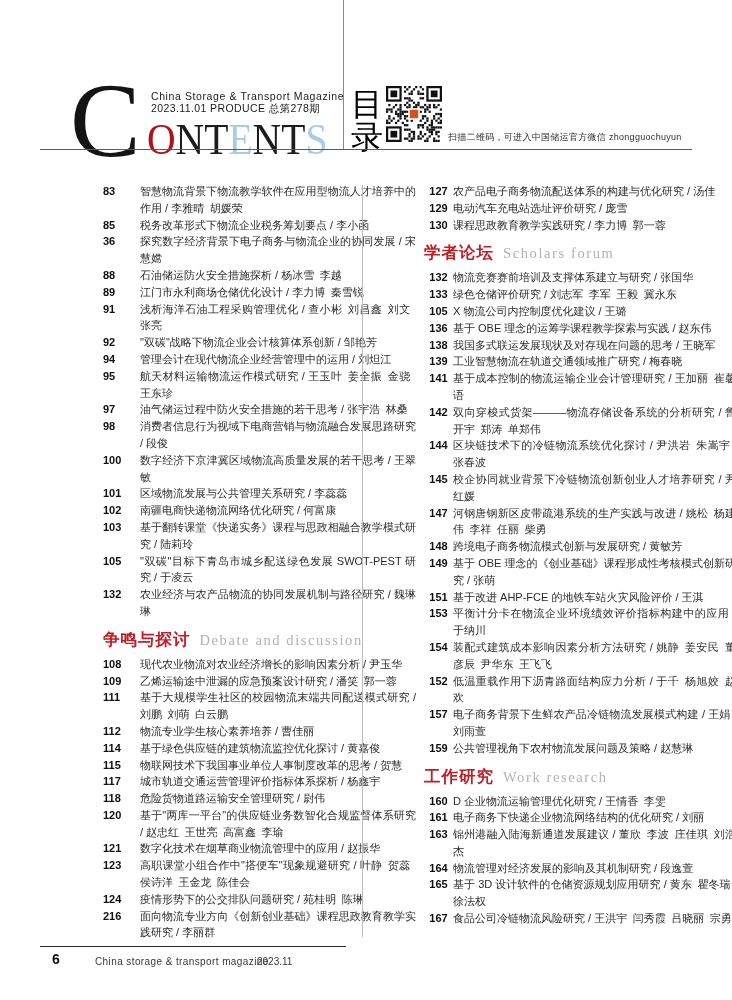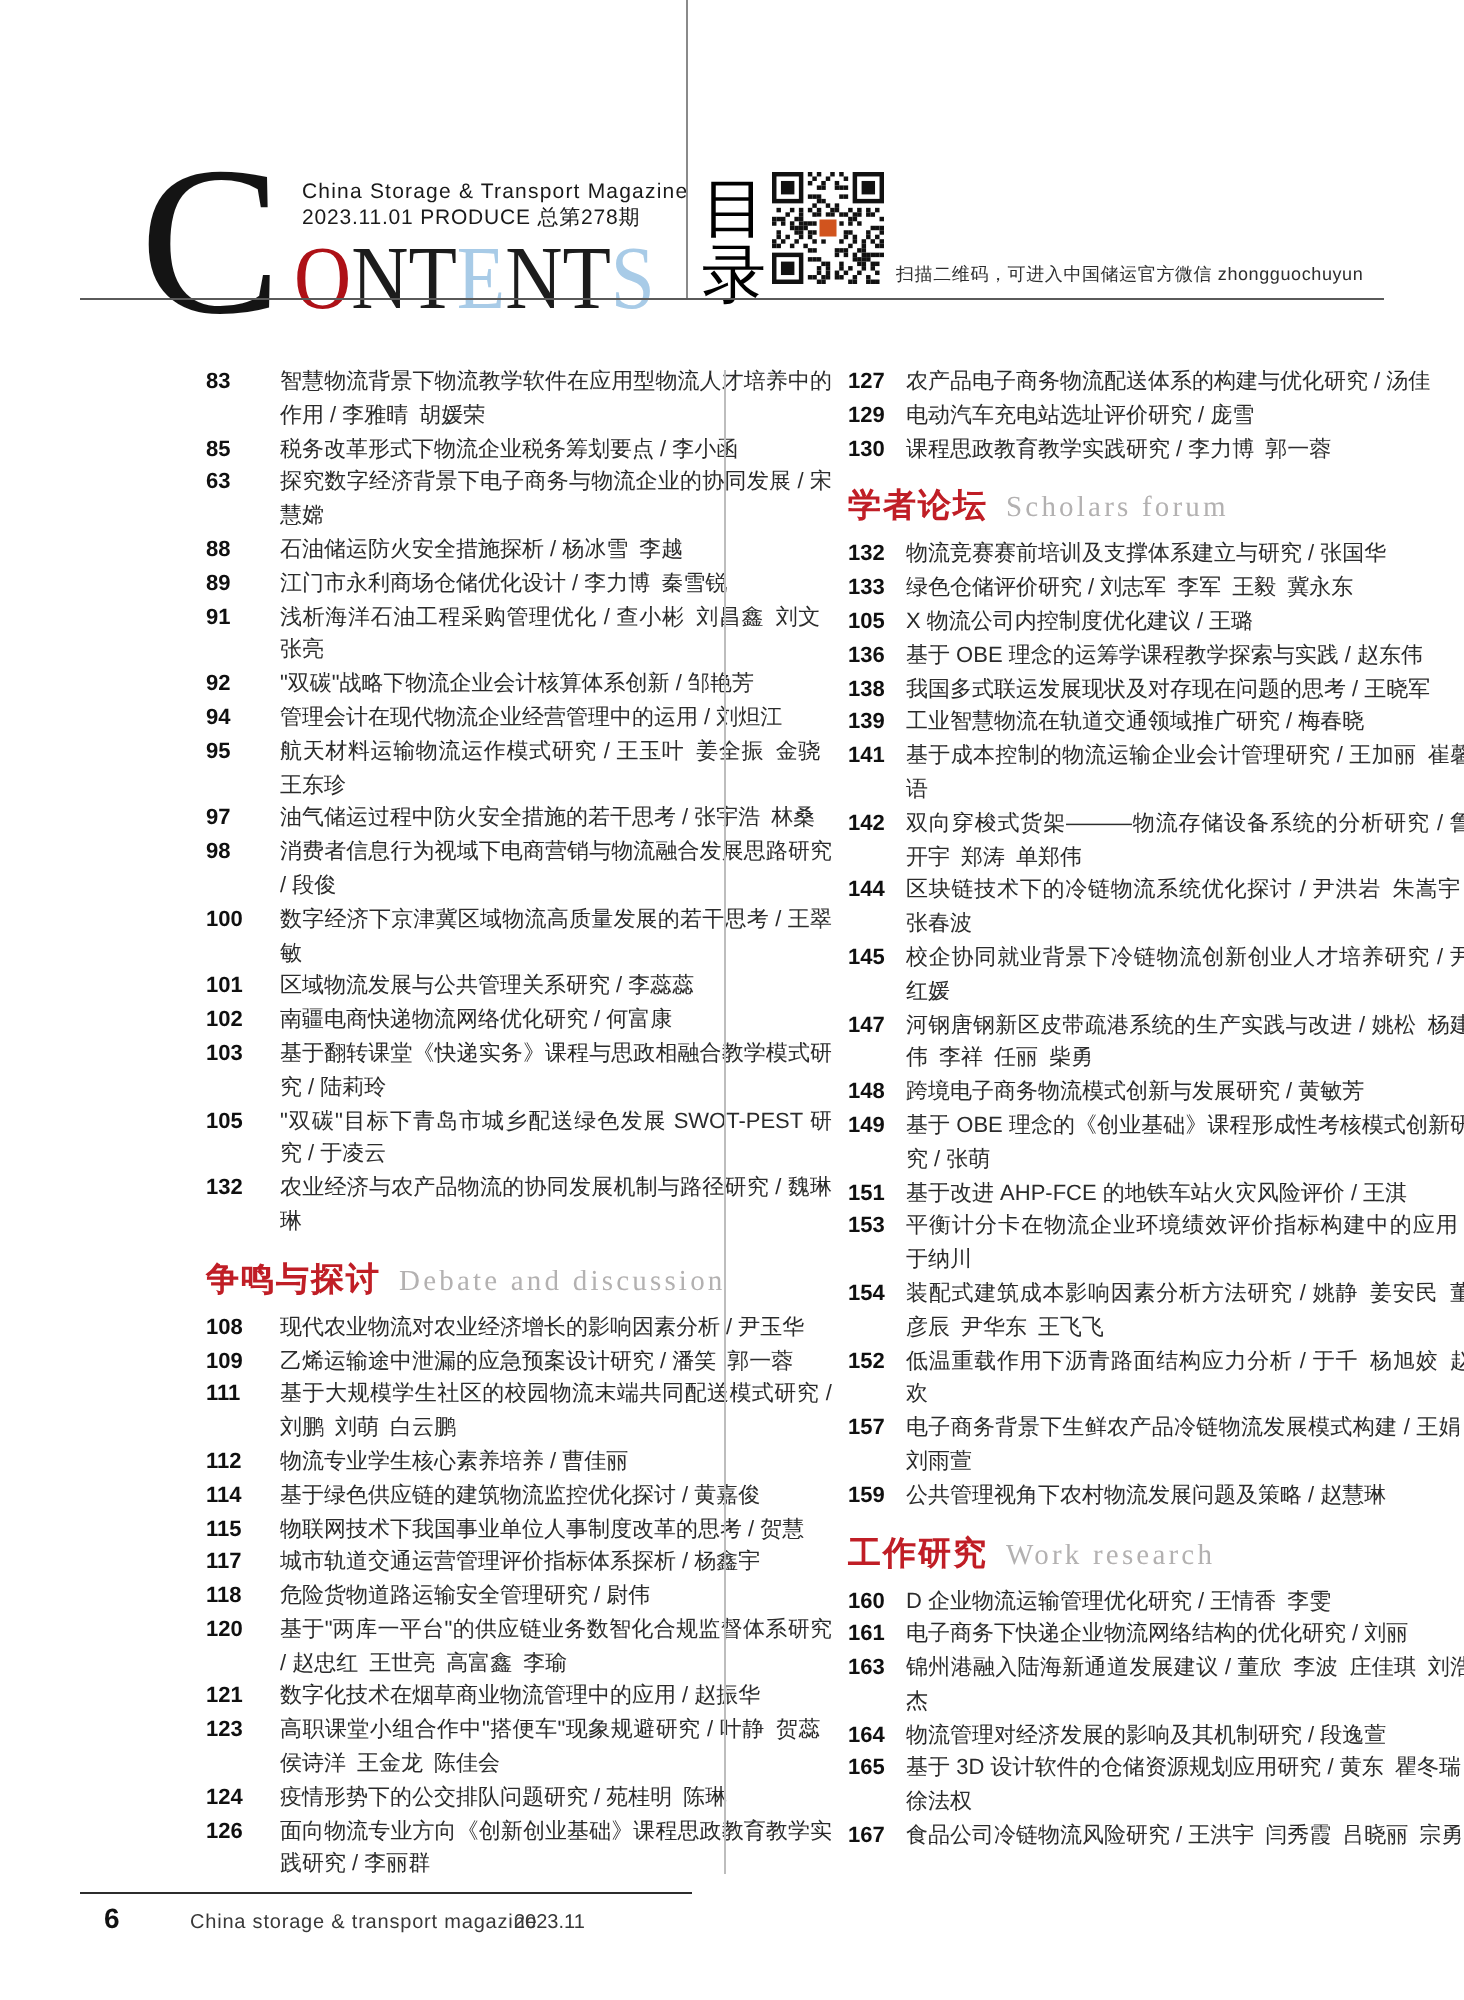--- a/index.html
+++ b/index.html
@@ -22,21 +22,21 @@
 
   
   .col{position:absolute;top:183px;margin-left:48px;}
   .col-left{left:55px;width:313px;}
   .col-right{left:376px;width:312px;}
   .col-divider{position:absolute;left:362px;top:185px;width:1px;height:752px;background:#bdbdbd;}
 
   .row{display:flex;font-size:11px;line-height:16.8px;}
   .num{font-weight:bold;color:#101010;}
   .col-left .num{flex:0 0 37px;}
-  .col-right .num{flex:0 0 29px;}
+  .col-right .num{flex:0 0 29px;text-align:center;}
   .title{flex:1;color:#2b2b2b;text-align:justify;}
 
   .section-head{margin:9px 0 5px 0;white-space:nowrap;}
   .section-zh{color:var(--section-red,#c01e26);font-size:16.5px;font-weight:bold;letter-spacing:1px;text-align:right;}
   .section-en{font-family:"Liberation Serif","DejaVu Serif",serif;color:#b3b1b1;font-size:14.5px;
               margin-left:9px;letter-spacing:1.6px;}
 
   
   .footer-line{position:absolute;left:40px;top:946px;width:306px;height:1px;background:#2c2c2c;}
   .footer-page{position:absolute;left:52px;top:951px;font-size:14px;font-weight:bold;color:#111;}
@@ -238,21 +238,21 @@
   <div class="col col-left">
       <div class="row">
         <span class="num">83</span>
         <span class="title">智慧物流背景下物流教学软件在应用型物流人才培养中的作用 / 李雅晴 胡媛荣</span>
       </div>
       <div class="row">
         <span class="num">85</span>
         <span class="title">税务改革形式下物流企业税务筹划要点 / 李小函</span>
       </div>
       <div class="row">
-        <span class="num">63</span>
+        <span class="num">36</span>
         <span class="title">探究数字经济背景下电子商务与物流企业的协同发展 / 宋慧嫦</span>
       </div>
       <div class="row">
         <span class="num">88</span>
         <span class="title">石油储运防火安全措施探析 / 杨冰雪 李越</span>
       </div>
       <div class="row">
         <span class="num">89</span>
         <span class="title">江门市永利商场仓储优化设计 / 李力博 秦雪锐</span>
       </div>
@@ -347,21 +347,21 @@
       </div>
       <div class="row">
         <span class="num">123</span>
         <span class="title">高职课堂小组合作中"搭便车"现象规避研究 / 叶静 贺蕊 侯诗洋 王金龙 陈佳会</span>
       </div>
       <div class="row">
         <span class="num">124</span>
         <span class="title">疫情形势下的公交排队问题研究 / 苑桂明 陈琳</span>
       </div>
       <div class="row">
-        <span class="num">126</span>
+        <span class="num">216</span>
         <span class="title">面向物流专业方向《创新创业基础》课程思政教育教学实践研究 / 李丽群</span>
       </div>
     </div>
   <div class="col-divider"></div>
   <div class="col col-right">
       <div class="row">
         <span class="num">127</span>
         <span class="title">农产品电子商务物流配送体系的构建与优化研究 / 汤佳</span>
       </div>
       <div class="row">

